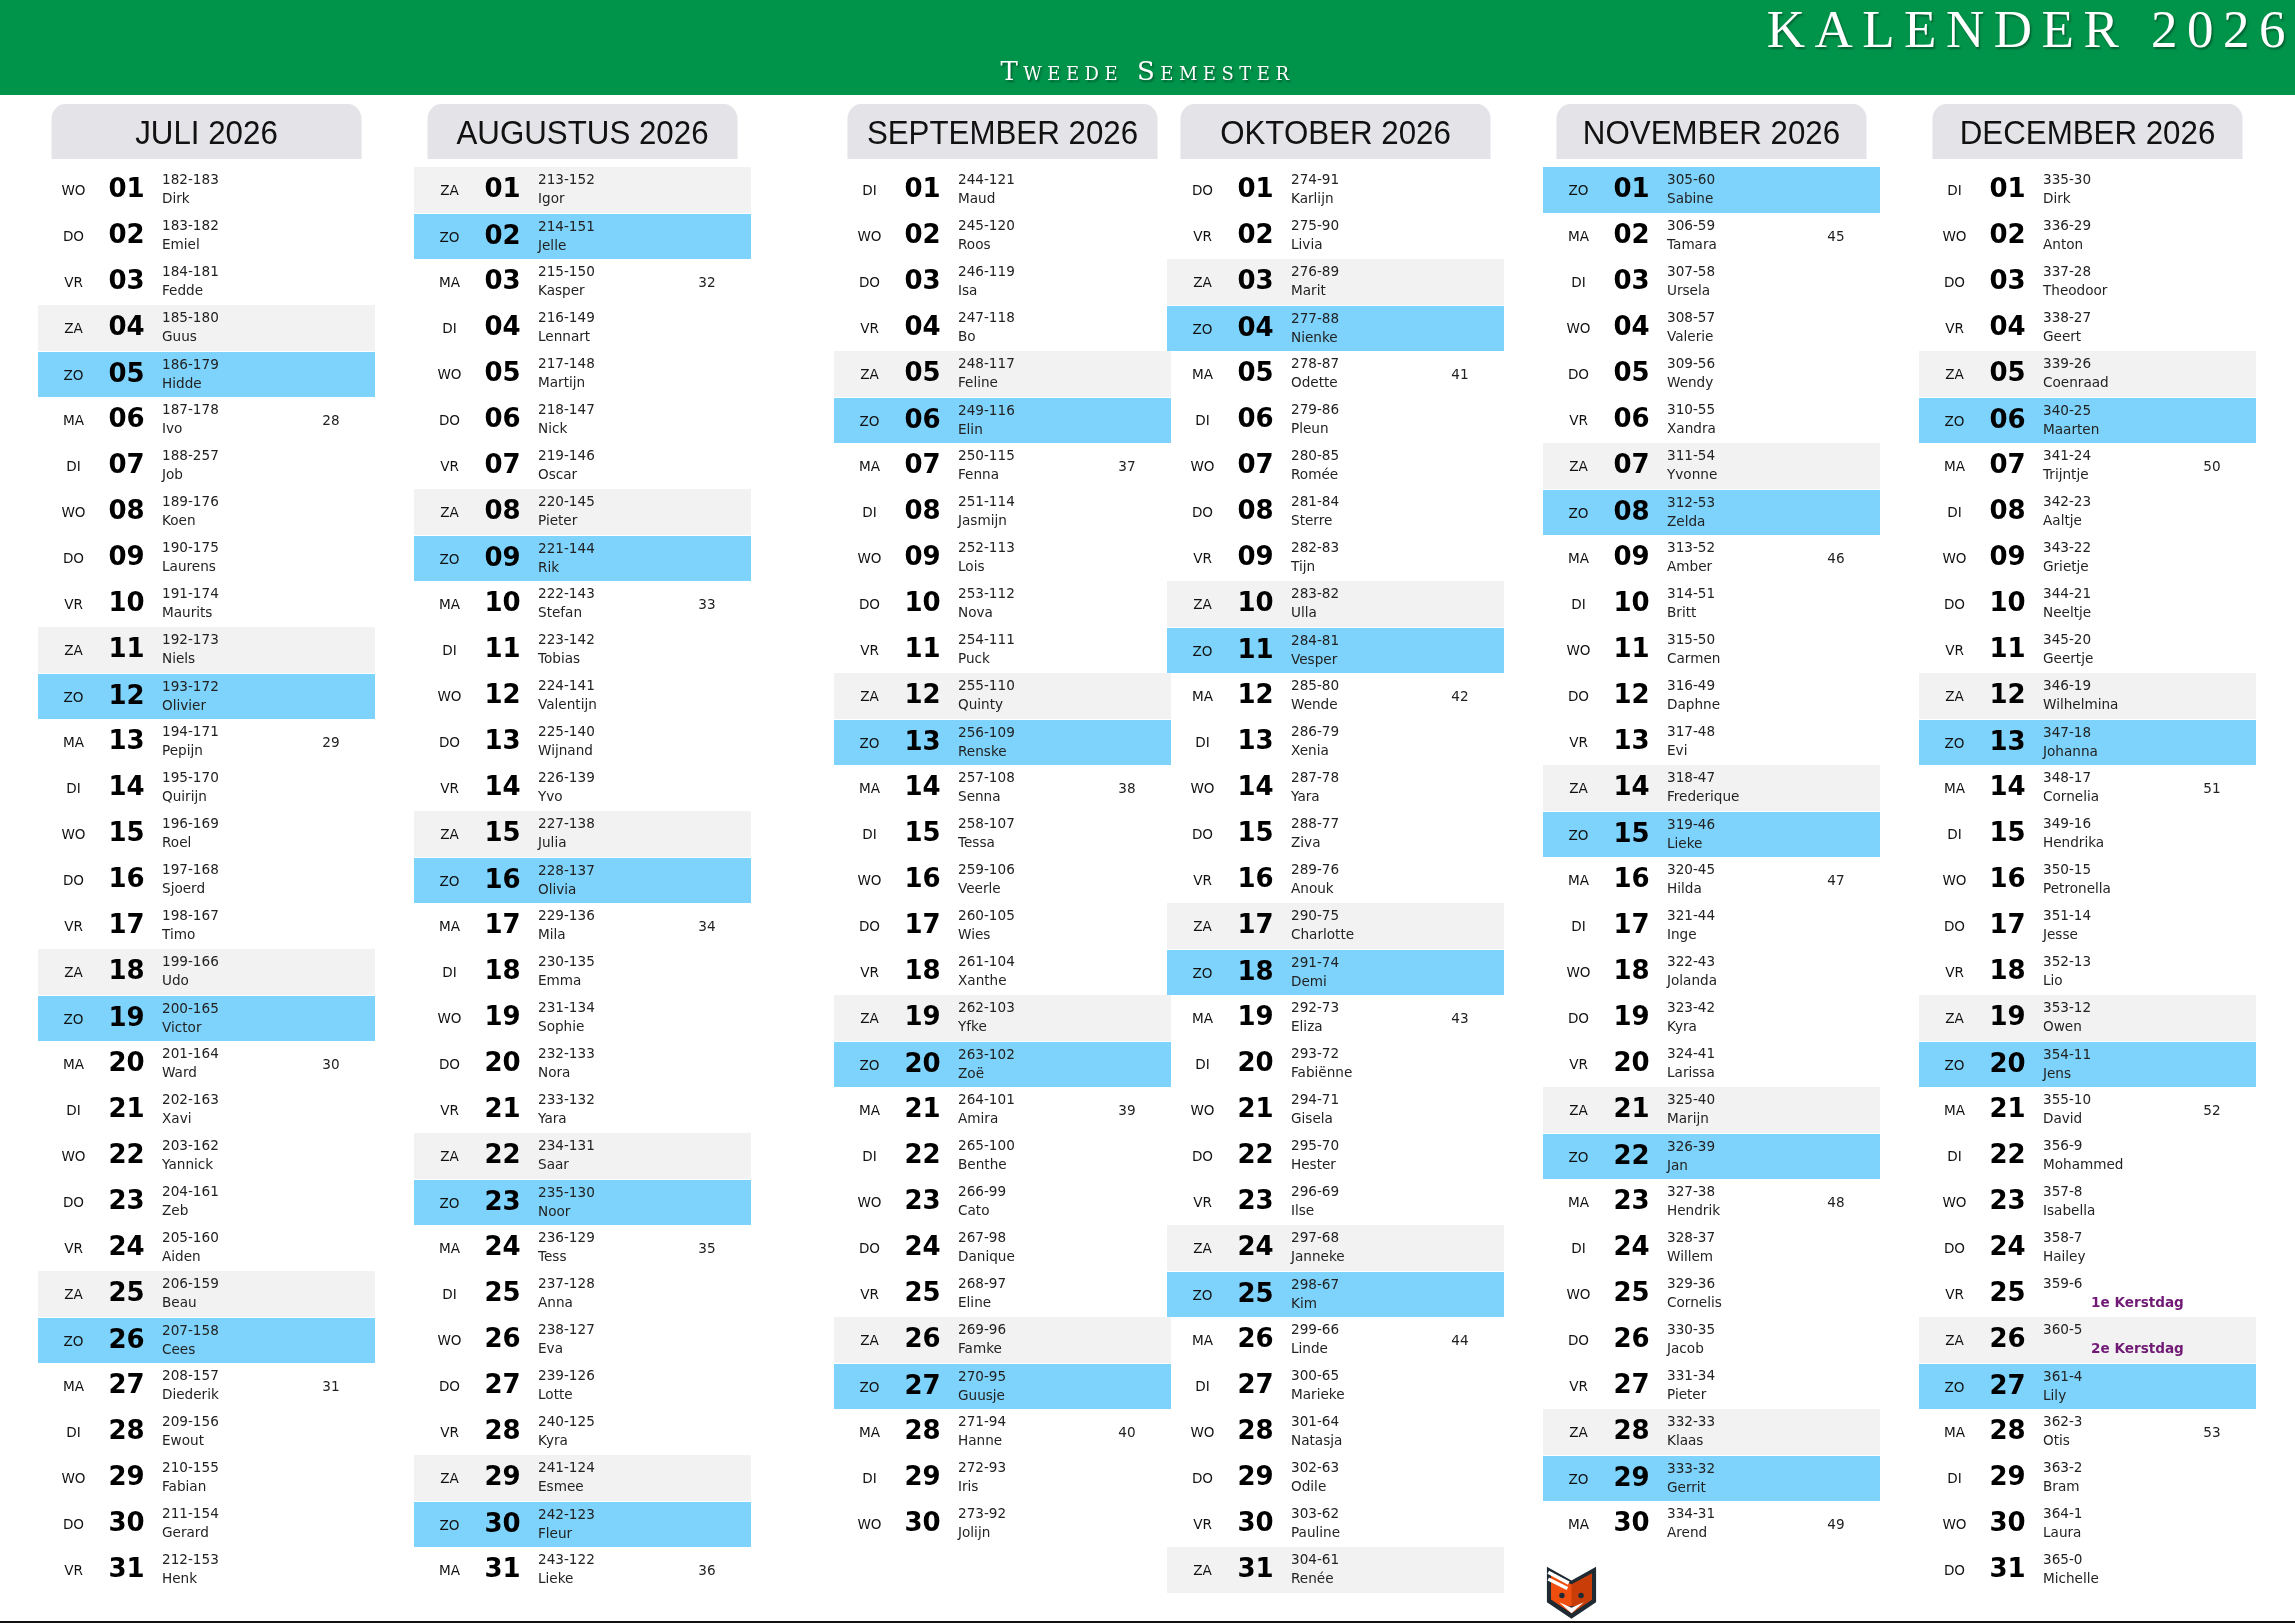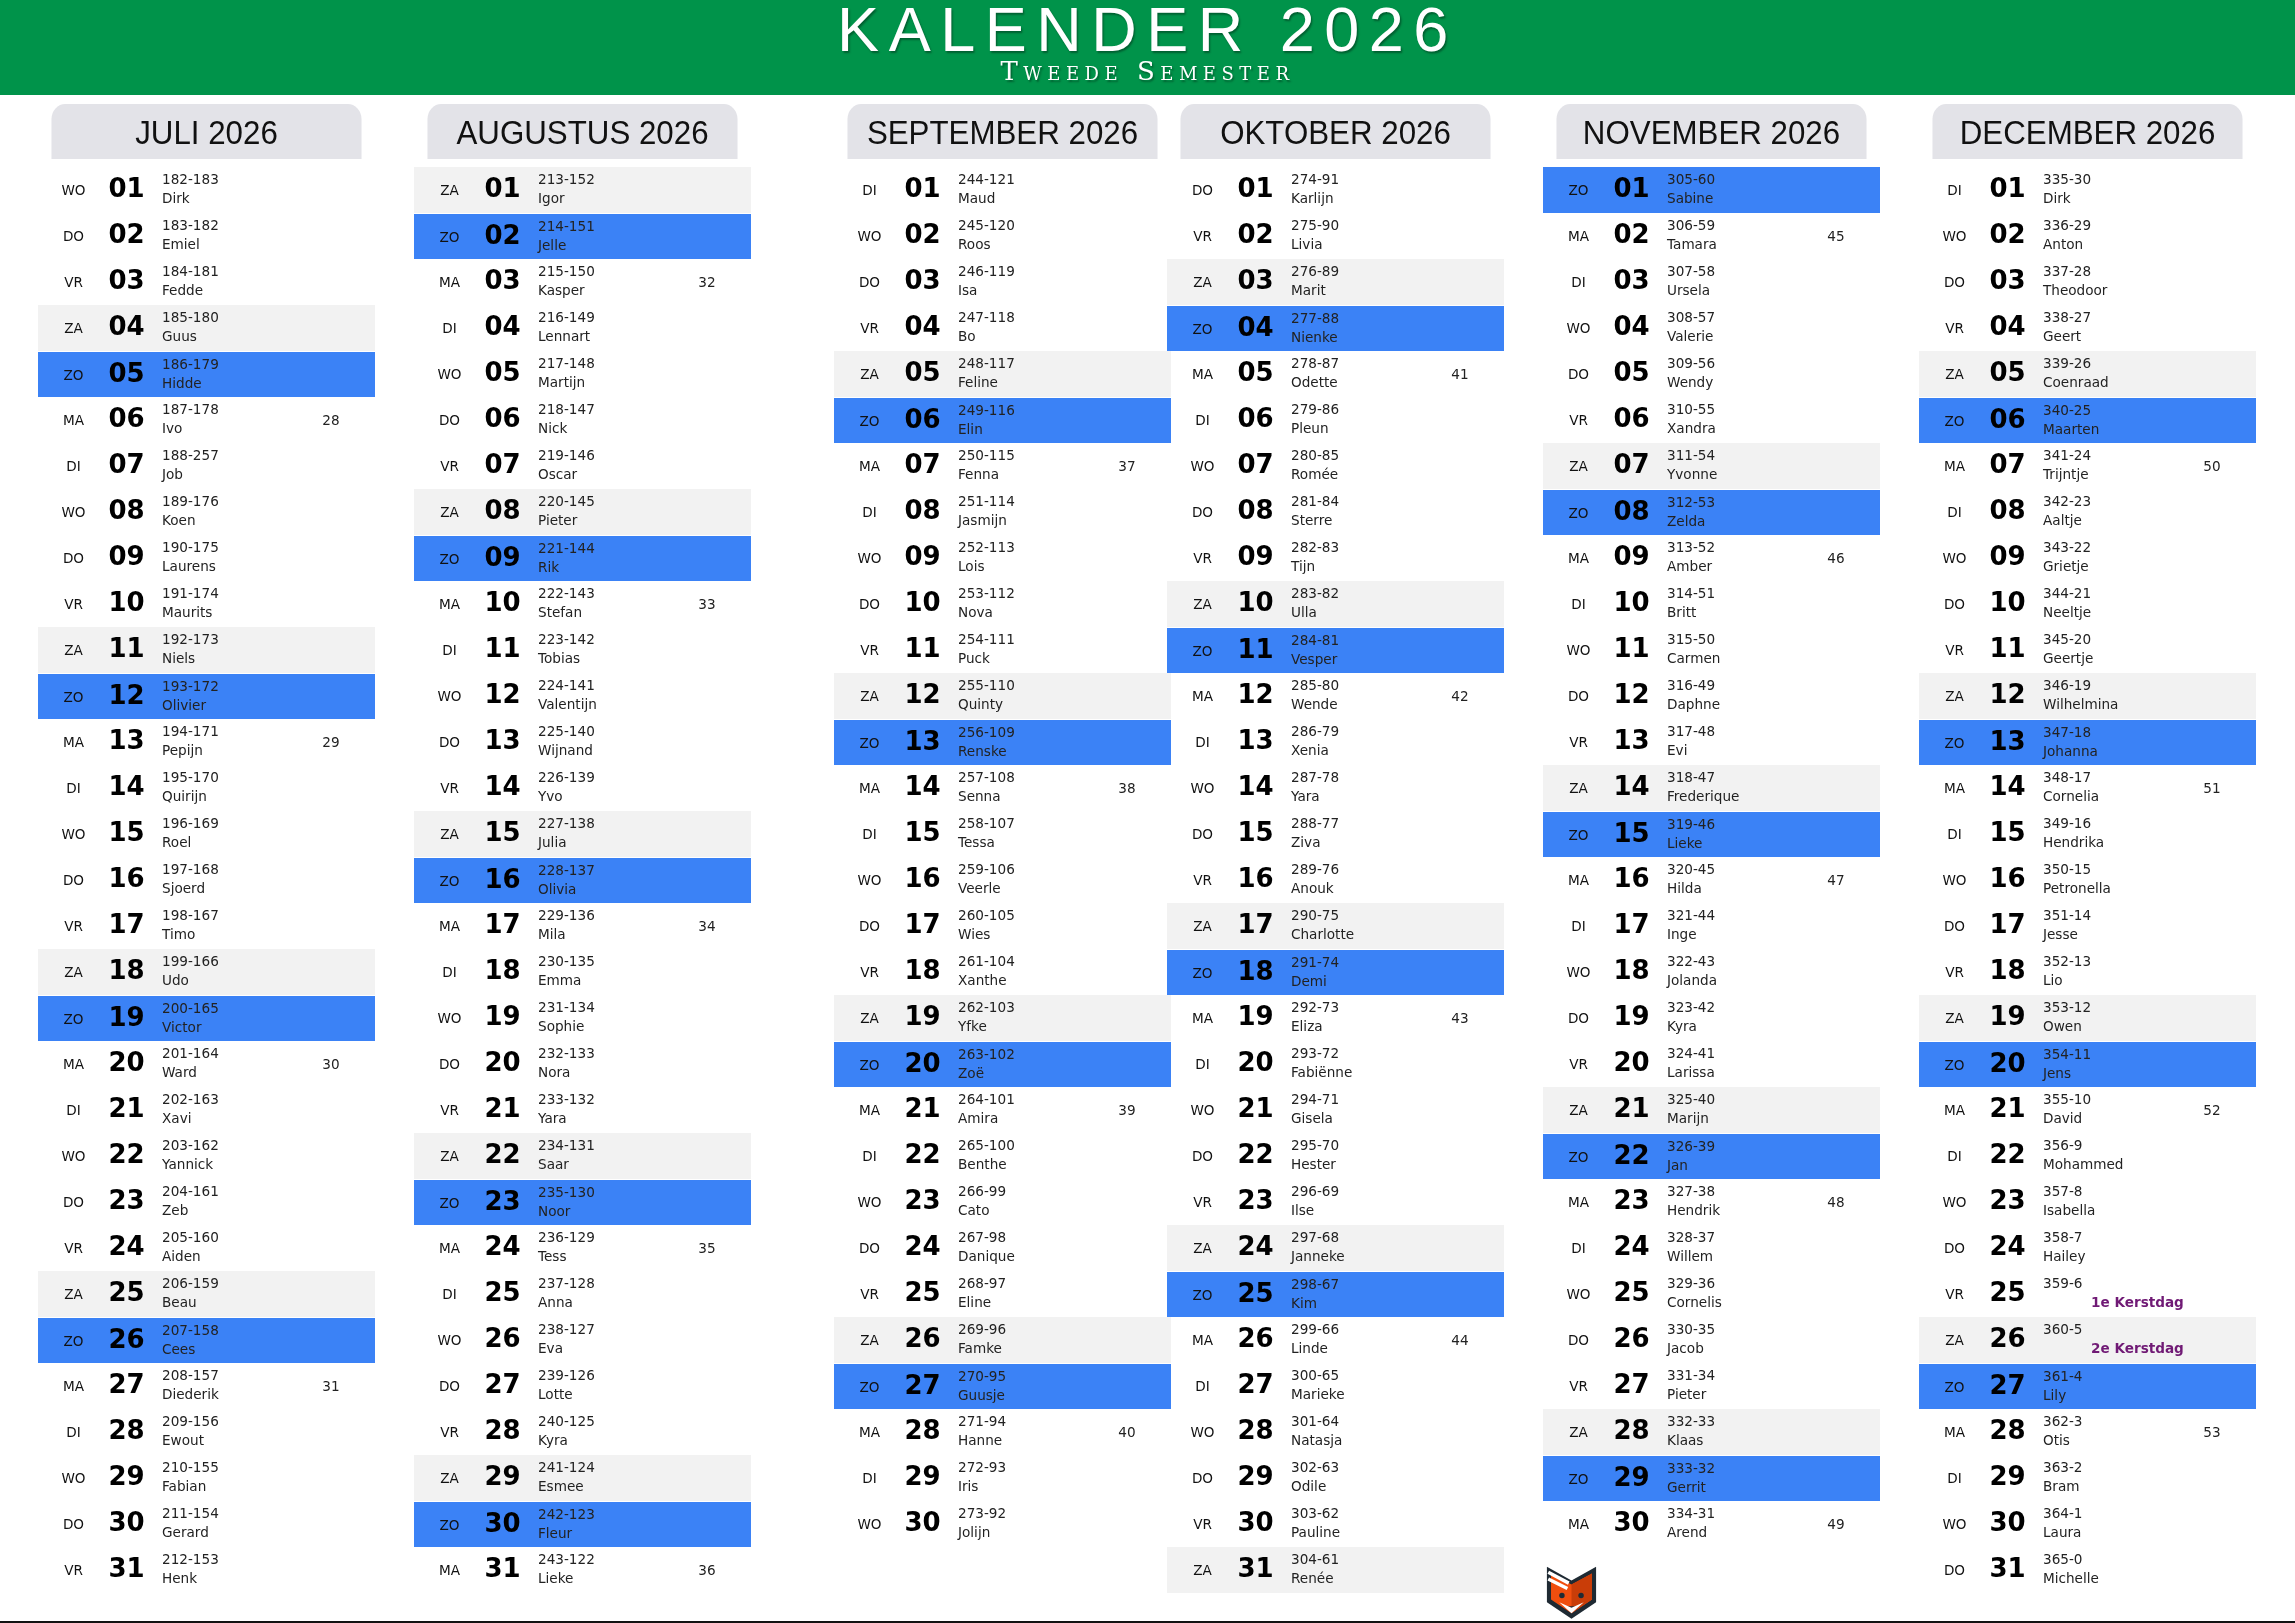--- a/index.html
+++ b/index.html
@@ -1,25 +1,25 @@
 <!DOCTYPE html>
 <html style="font-size:11px"><head>
 <meta charset="utf-8">
 <style>
   html, body { margin:0; padding:0; }
   body { width:2295px; height:1623px; background:#ffffff; position:relative; overflow:hidden; font-family:"DejaVu Sans", sans-serif; color:#1a1a1a; }
   .banner { position:absolute; left:0; top:0; width:2295px; height:95px; background:#00934a; text-align:center; color:#fff; }
-  .banner .title { font-family:Liberation Sans, sans-serif; font-size:63px; letter-spacing:9.5px; line-height:57px; padding-top:1.4px; text-shadow:1.4px 2px 2px rgba(0,0,0,0.35); }
+  .banner .title { font-family:Liberation Serif, serif; font-size:53px; letter-spacing:9.5px; line-height:57px; padding-top:1.4px; text-shadow:1.4px 2px 2px rgba(0,0,0,0.35);text-align:right; }
   .banner .subtitle { font-family:"DejaVu Serif", serif; font-size:26px; letter-spacing:5.5px; line-height:34px; font-variant:small-caps; text-shadow:1.4px 2px 2px rgba(0,0,0,0.35); margin-top:-4.1px; }
   .month { position:absolute; top:104px; width:337px; }
   .month-header { height:55px; background:#e3e3e8; border-radius:15px 15px 0 0; text-align:center; font-family:"Liberation Sans", sans-serif; font-size:34px; line-height:57px; color:#111; letter-spacing:0px; transform:scaleX(0.92); }
   .rows { position:absolute; top:63px; left:0; width:337px; }
   .row { position:relative; height:46px; }
   .row.za { background:#f2f2f2; }
-  .row.zo { background:#3b82f6;padding-left:42px; }
+  .row.zo { background:#7dd3fc;padding-left:42px; }
   .row.za + .row.zo { border-top:1.4px solid #ffffff; box-sizing:border-box; }
   .dow { position:absolute; left:15px; width:41px; text-align:center; top:15px; font-size:13.6px; color:#111; }
   .day { position:absolute; left:61px; width:55px; text-align:center; top:5.5px; font-family:"DejaVu Sans", sans-serif; font-weight:bold; font-size:26px; color:#000; }
   .num { position:absolute; left:124px; top:4.1px; font-size:13.6px; color:#222; }
   .name { position:absolute; left:124px; top:23px; font-size:13.6px; color:#222; }
   .name.holiday { color:#701a75; font-weight:bold;margin-left:48px; }
   .week { position:absolute; left:276px; width:34px; text-align:center; top:15px; font-size:13.6px; color:#222; }
   .logo { position:absolute; left:1544px; top:1565px; height:56px; display:flex; align-items:center; }
   .logo-text { font-family:"DejaVu Serif", serif; font-weight:bold; font-size:38px; letter-spacing:0px; margin-left:6.8px; }
   .logo-text .k { color:#1f2a33; }

